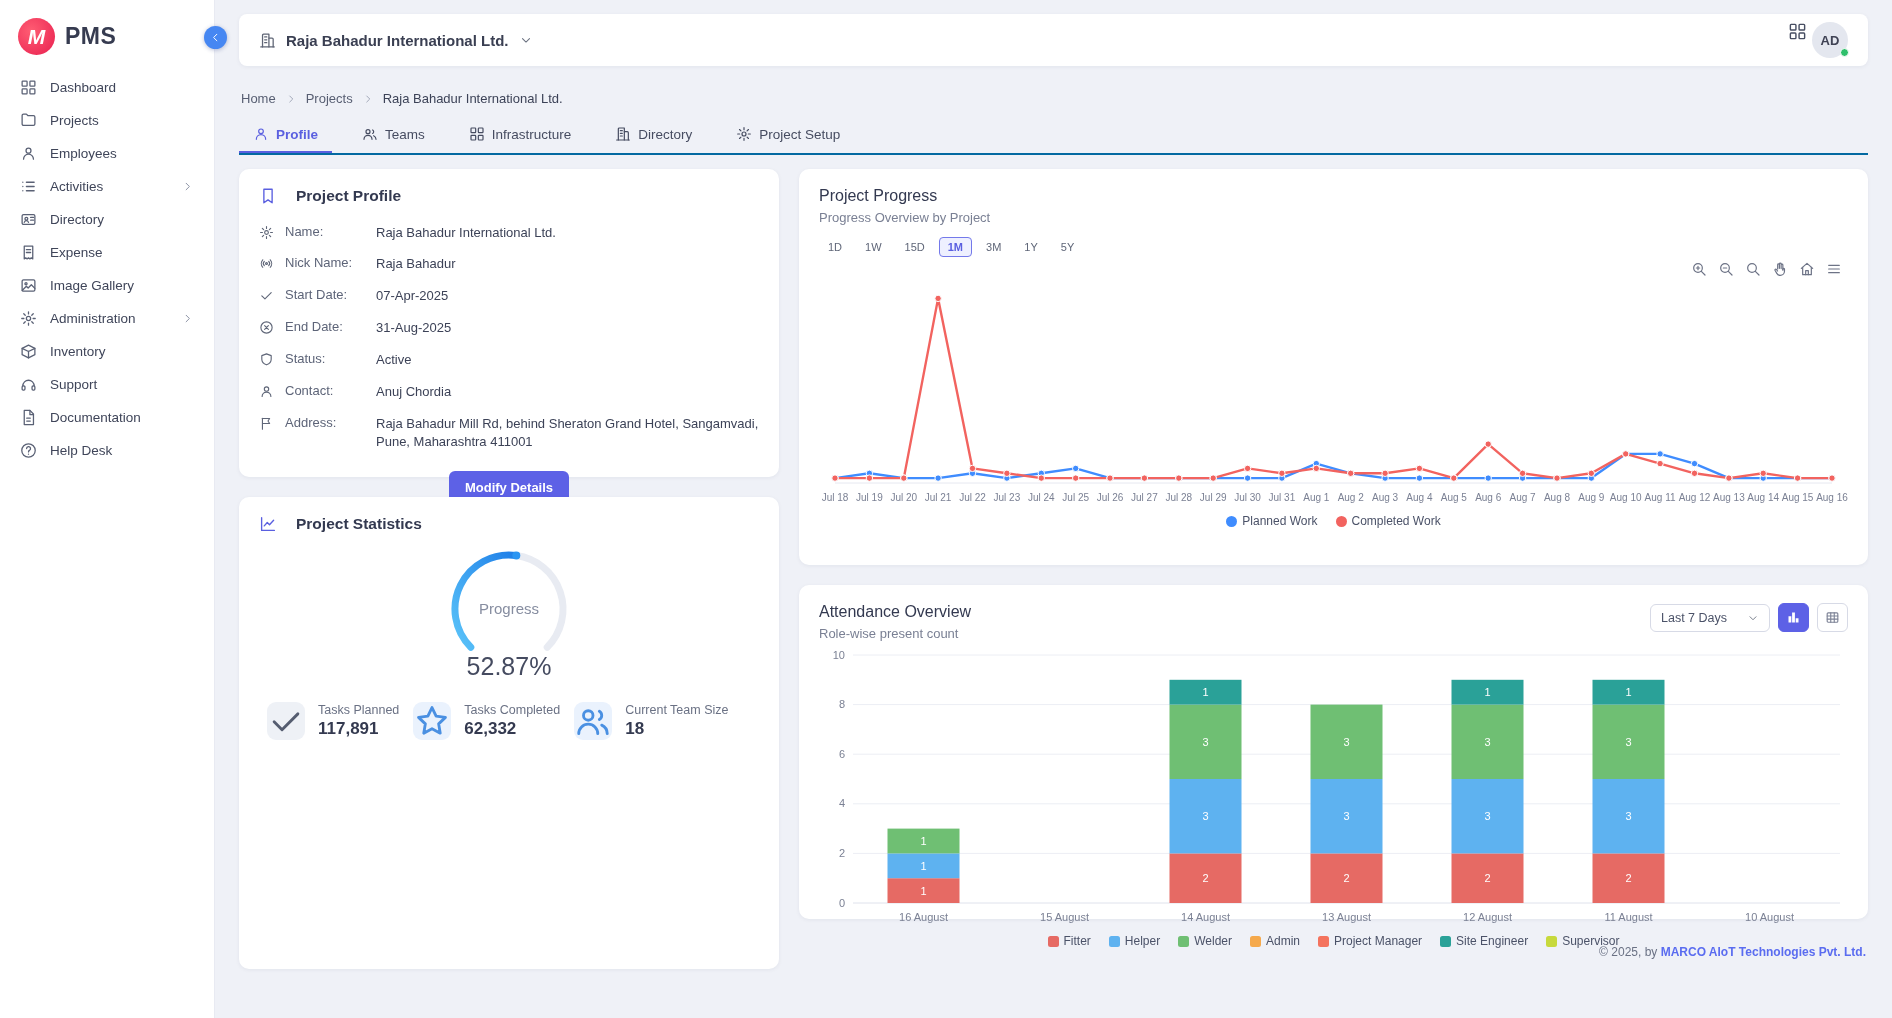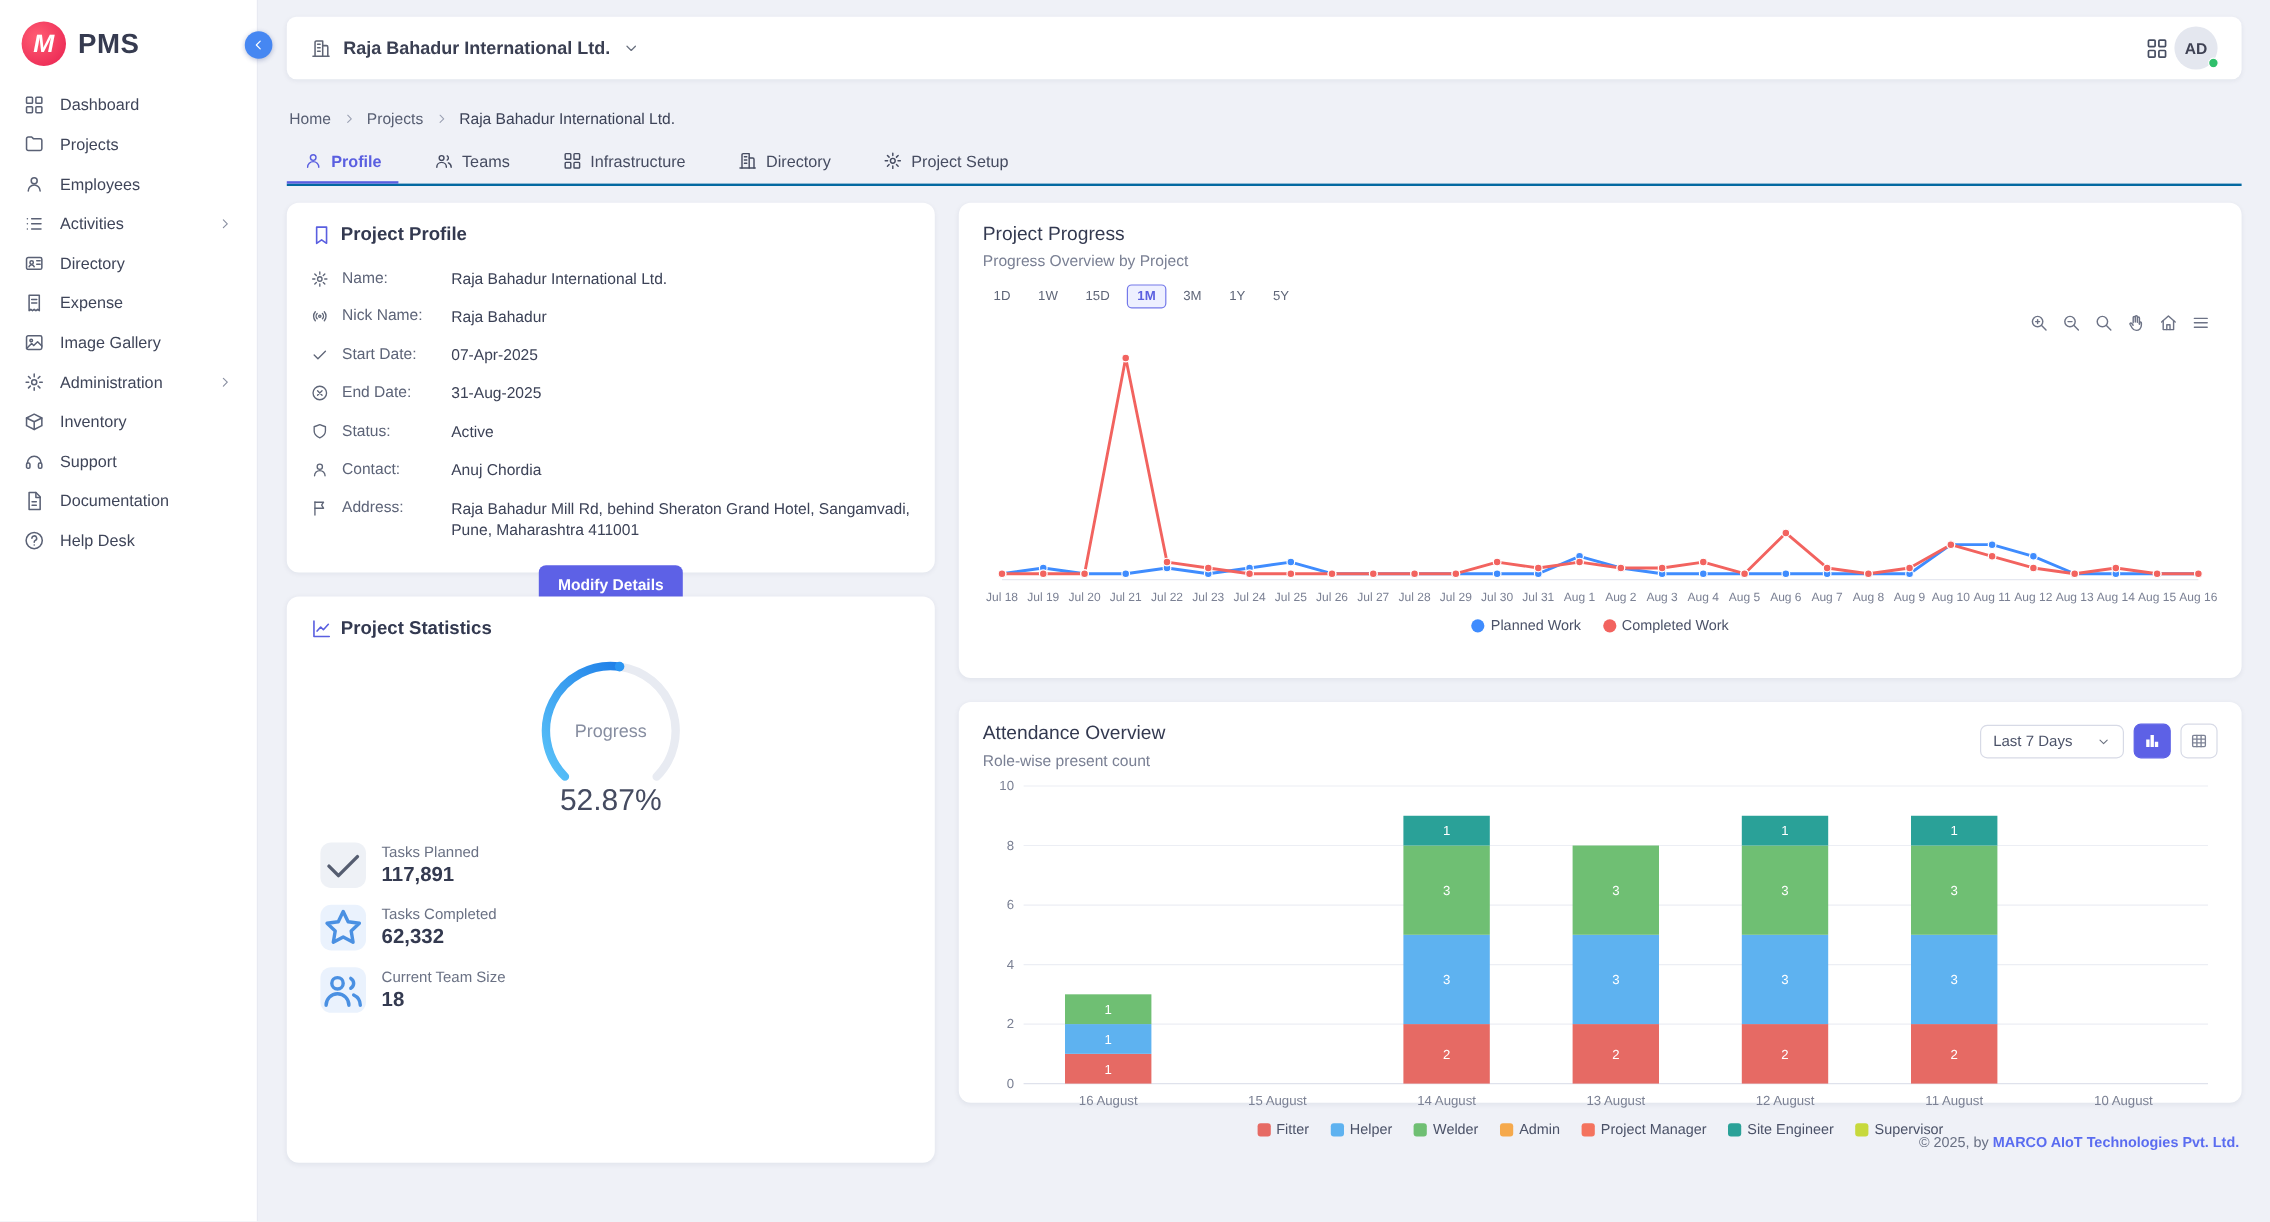--- a/index.html
+++ b/index.html
@@ -23,57 +23,57 @@
   .collapse-btn svg{width:13px;height:13px}
 
   
   .main{flex:1;padding:14px 24px 0;min-width:0}
   .card{background:#fff;border-radius:10px;box-shadow:0 1px 4px rgba(25,30,70,.06);padding:18px 20px}
   .topbar{display:flex;justify-content:space-between;align-items:center;height:52px;padding:0 20px;border-radius:8px}
   .company{display:flex;align-items:center;gap:10px;cursor:pointer}
   .company .ic{color:#5f6575}
   .company-name{font-size:15px;font-weight:600;color:#3a3f52}
   .company .chev svg{width:14px;height:14px;color:#6b7280}
-  .topbar-right{display:flex;align-items:center;gap:5px}
+  .topbar-right{display:flex;align-items:flex-start;gap:5px}
   .apps-ic{color:#474e62;cursor:pointer}
   .apps-ic svg{width:19px;height:19px}
   .avatar{width:36px;height:36px;border-radius:50%;background:#e4e7ef;color:#3f4254;font-size:13px;font-weight:bold;display:flex;align-items:center;justify-content:center;position:relative;cursor:pointer}
   .status-dot{position:absolute;right:-1px;bottom:1px;width:9px;height:9px;border-radius:50%;background:#2fbf6b;border:1.5px solid #fff}
 
   .breadcrumb{display:flex;align-items:center;gap:9px;margin:25px 2px 0;font-size:13px;color:#575e72}
   .crumb{cursor:pointer}
   .crumb.last{color:#3c4257}
   .bc-sep svg{width:12px;height:12px;color:#9aa0b2}
 
   .tabs{display:flex;gap:16px;margin-top:10px;border-bottom:2px solid #0369a1}
   .tab{display:flex;align-items:center;gap:7px;padding:10px 14px 9px;font-size:13.5px;color:#464c61;border-bottom:2.5px solid transparent;cursor:pointer}
   .tab .ic svg{width:16px;height:16px}
   .tab.active{color:#5a5fe0;border-bottom-color:#5a5fe0;font-weight:600}
 
   .content{display:flex;gap:20px;margin-top:14px}
   .col-left{width:540px;display:flex;flex-direction:column;gap:20px;flex-shrink:0}
   .col-right{flex:1;display:flex;flex-direction:column;gap:20px;min-width:0}
 
-  .card-head{display:flex;align-items:flex-end;gap:7px;margin-bottom:12px}
+  .card-head{display:flex;align-items:flex-end;gap:19px;margin-bottom:12px}
   .card-head h3{font-size:15.5px;font-weight:bold;color:#333950}
   .card-head .ic{color:#5a5fe0}
   .card-head .ic svg{width:18px;height:18px}
 
   .profile-card{height:308px}
   .field-row{display:flex;gap:11px;padding:6.5px 0;font-size:13px;align-items:flex-start}
   .field-row .ic{color:#5f6678;margin-top:1px}
   .field-row .ic svg{width:15px;height:15px}
   .f-label{width:80px;color:#5d6478;flex-shrink:0}
   .f-value{color:#3c4257;flex:1;line-height:1.45}
   .btn-row{text-align:center;margin-top:12px}
   .btn-primary{background:#5d61e6;color:#fff;border:none;border-radius:6px;padding:9px 16px;font-size:13px;cursor:pointer;font-family:inherit;font-weight:600}
 
   .stats-card{height:472px}
   .gauge-wrap{text-align:center;margin-top:4px}
-  .stat-list{margin-top:14px;display:flex;flex-direction:column;gap:14px;padding:0 8px}
+  .stat-list{margin-top:14px;display:flex;gap:14px;padding:0 8px}
   .stat{display:flex;gap:13px;align-items:center}
   .stat-ic{width:38px;height:38px;border-radius:9px;display:flex;align-items:center;justify-content:center;background:#eaf2fd;color:#4a90e2;flex-shrink:0}
   .stat:first-child .stat-ic{background:#eef1f6;color:#555d70}
   .stat-label{font-size:12.5px;color:#6a7184}
   .stat-value{font-size:17px;font-weight:bold;color:#343a50;margin-top:2px}
 
   .progress-card{height:396px}
   .ph-title{font-size:16px;font-weight:normal;color:#333950}
   .subtitle{font-size:13px;color:#7a8094;margin-top:5px}
   .ranges{display:flex;gap:5px;margin-top:12px}

